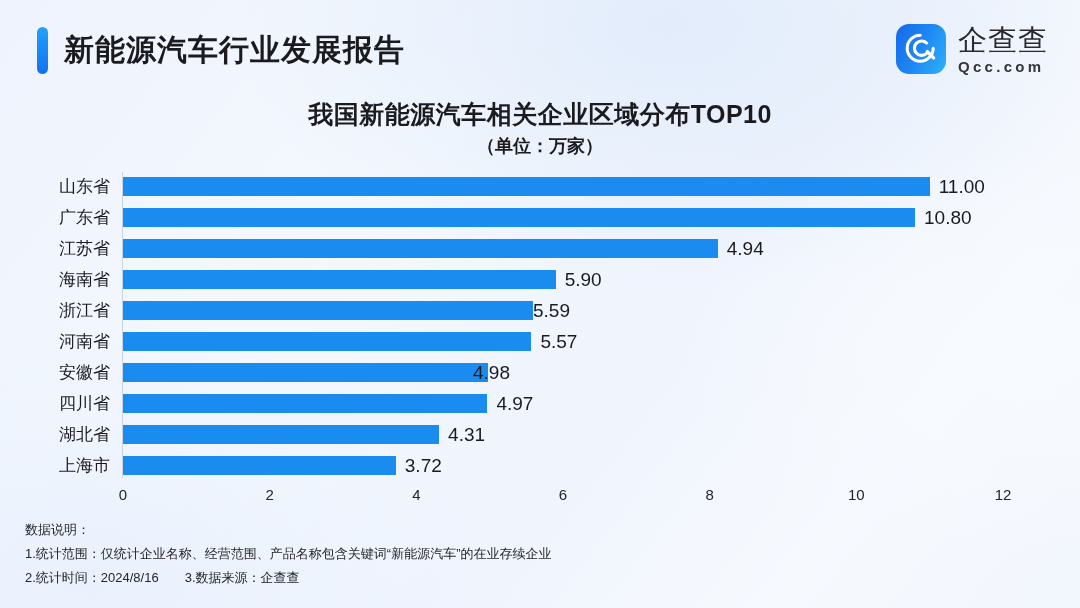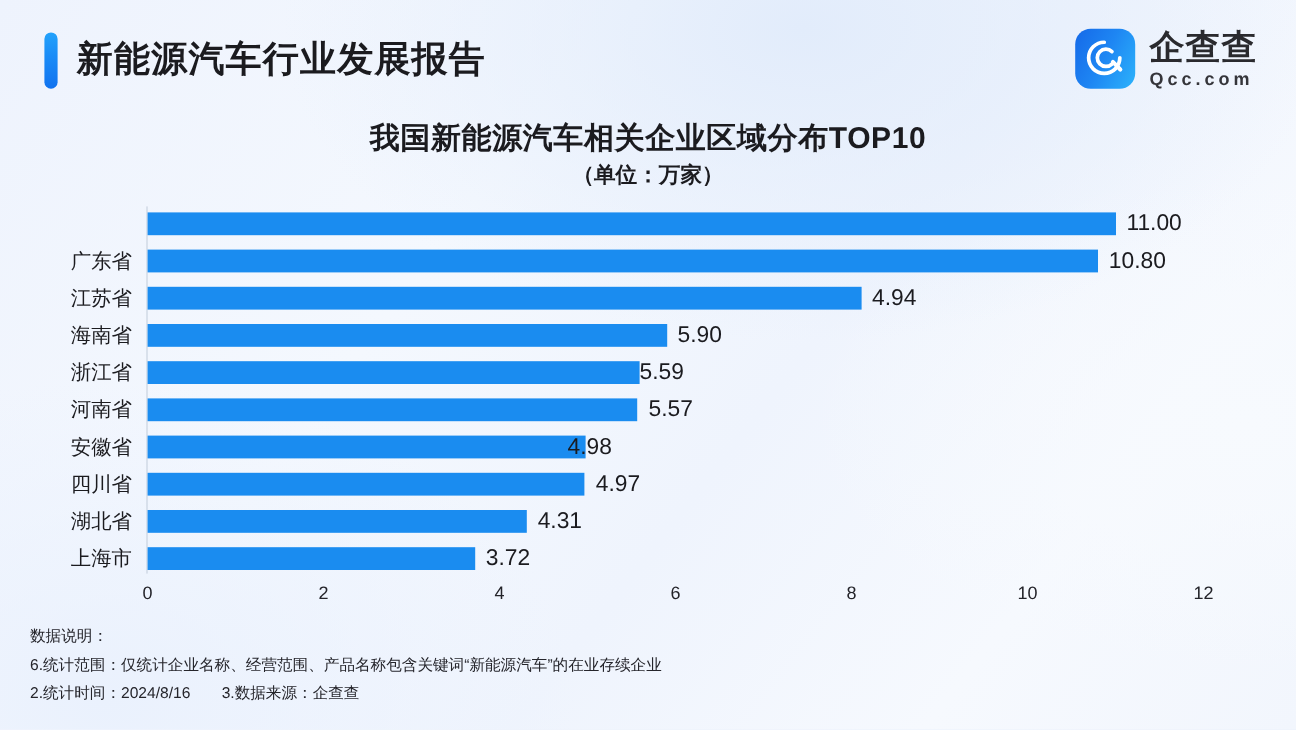--- a/index.html
+++ b/index.html
@@ -71,21 +71,21 @@
     justify-content: center;
   }
   .brand-wordmark {
     display: flex;
     flex-direction: column;
     justify-content: center;
     line-height: 1;
   }
   .brand-cn {
     font-size: 29px;
-    font-weight: bold;
+    font-weight: normal;
     color: #2a2a2e;
     letter-spacing: 1px;
     line-height: 32px;
     white-space: nowrap;
   }
   .brand-en {
     font-size: 15px;
     font-weight: bold;
     color: #35353a;
     letter-spacing: 3.3px;
@@ -225,20 +225,21 @@
     </div>
   </div>
 
   <div class="chart-title">我国新能源汽车相关企业区域分布TOP10</div>
   <div class="chart-subtitle">（单位：万家）</div>
 
   <div class="plot">
     <div class="axis-line"></div>
     <div id="bar-rows">
         <div class="row" style="top: 3px;">
+          <div class="cat-label">山东省</div>
           <div class="bar" style="width: 806.667px; background: rgb(26, 140, 240);"></div>
           <div class="bar-value" style="left: 938.667px;">11.00</div>
         </div>
         <div class="row" style="top: 34px;">
           <div class="cat-label">广东省</div>
           <div class="bar" style="width: 792px; background: rgb(26, 140, 240);"></div>
           <div class="bar-value" style="left: 924px;">10.80</div>
         </div>
         <div class="row" style="top: 65px;">
           <div class="cat-label">江苏省</div>
@@ -290,19 +291,19 @@
         <div class="xtick" style="left: 416.333px;">4</div>
         <div class="xtick" style="left: 563px;">6</div>
         <div class="xtick" style="left: 709.667px;">8</div>
         <div class="xtick" style="left: 856.333px;">10</div>
         <div class="xtick" style="left: 1003px;">12</div>
       </div>
   </div>
 
   <div class="footer">
     <div class="footer-line">数据说明：</div>
-    <div class="footer-line">6.统计范围：仅统计企业名称、经营范围、产品名称包含关键词“新能源汽车”的在业存续企业</div>
+    <div class="footer-line">1.统计范围：仅统计企业名称、经营范围、产品名称包含关键词“新能源汽车”的在业存续企业</div>
     <div class="footer-line">
       <span>2.统计时间：2024/8/16</span><span class="gap"></span><span>3.数据来源：企查查</span>
     </div>
   </div>
 
 </div>
 
 </body></html>

